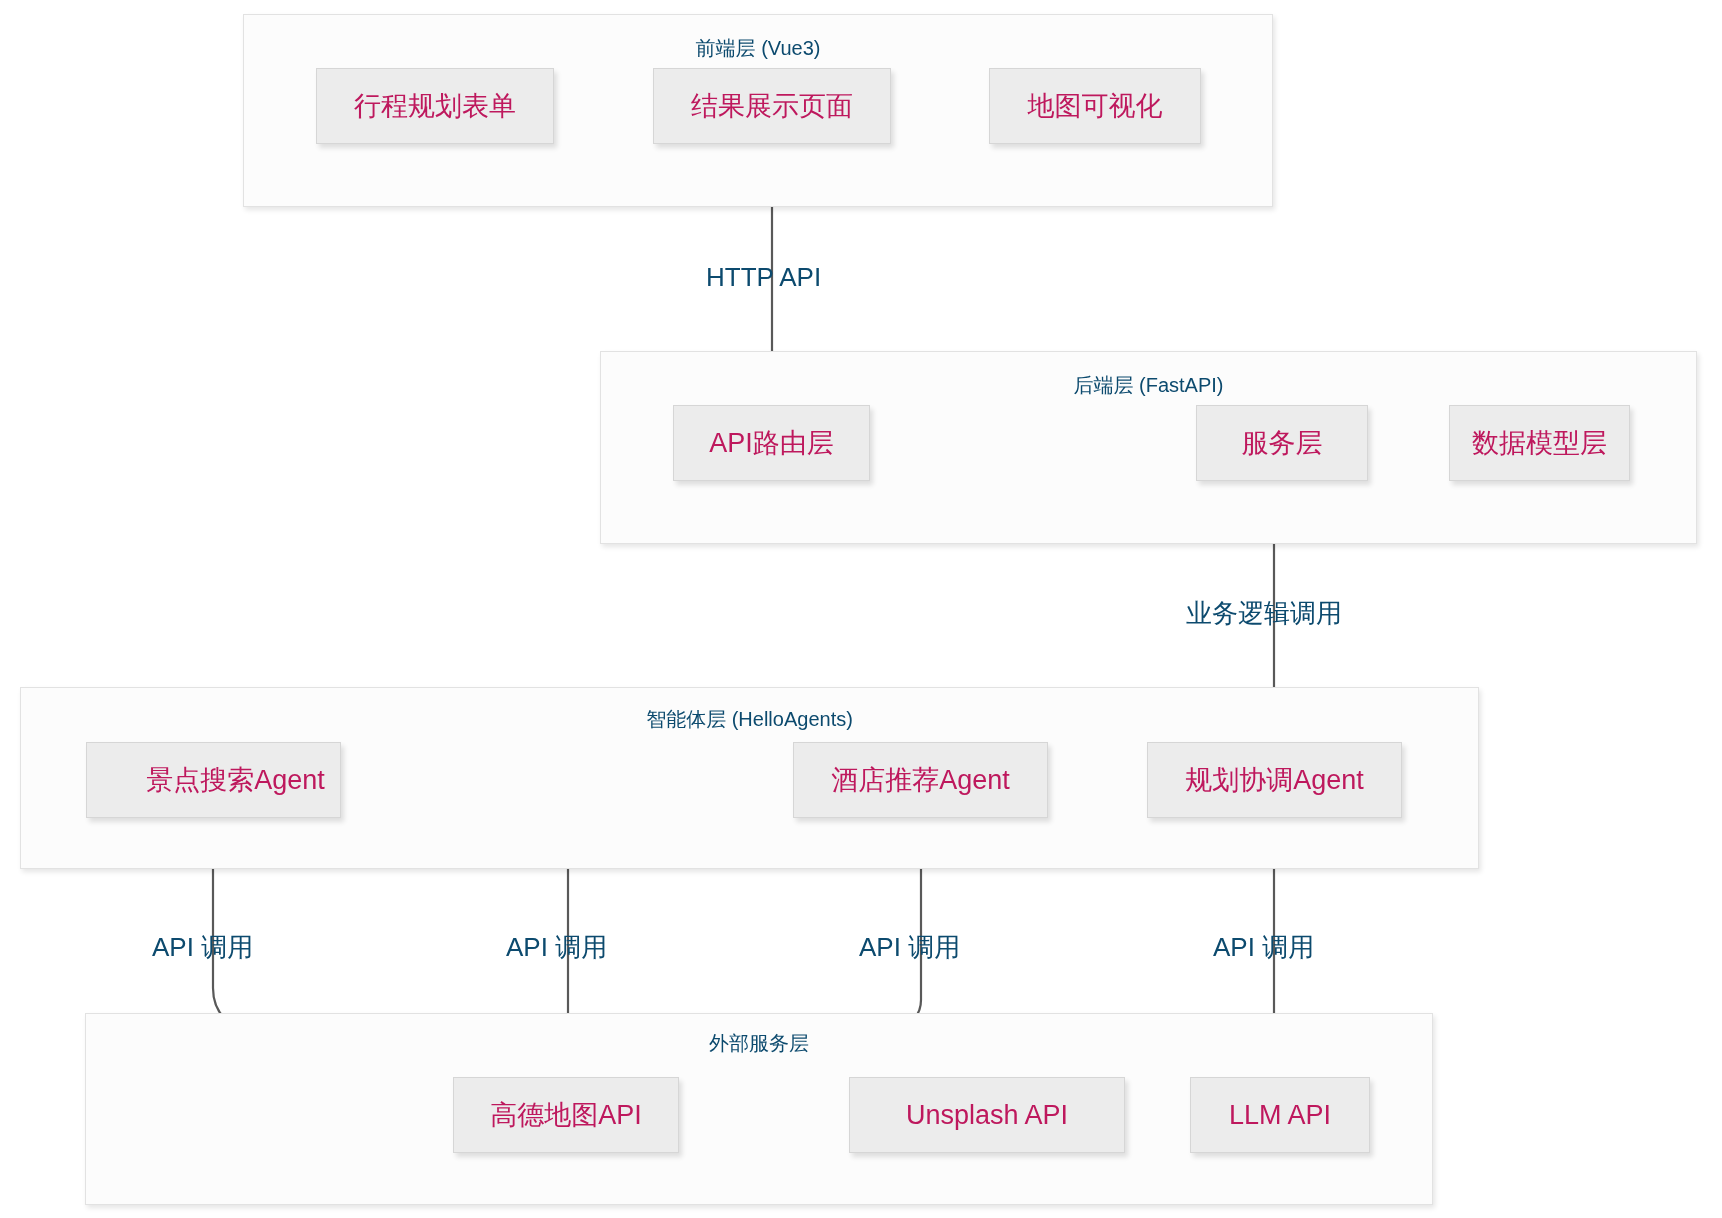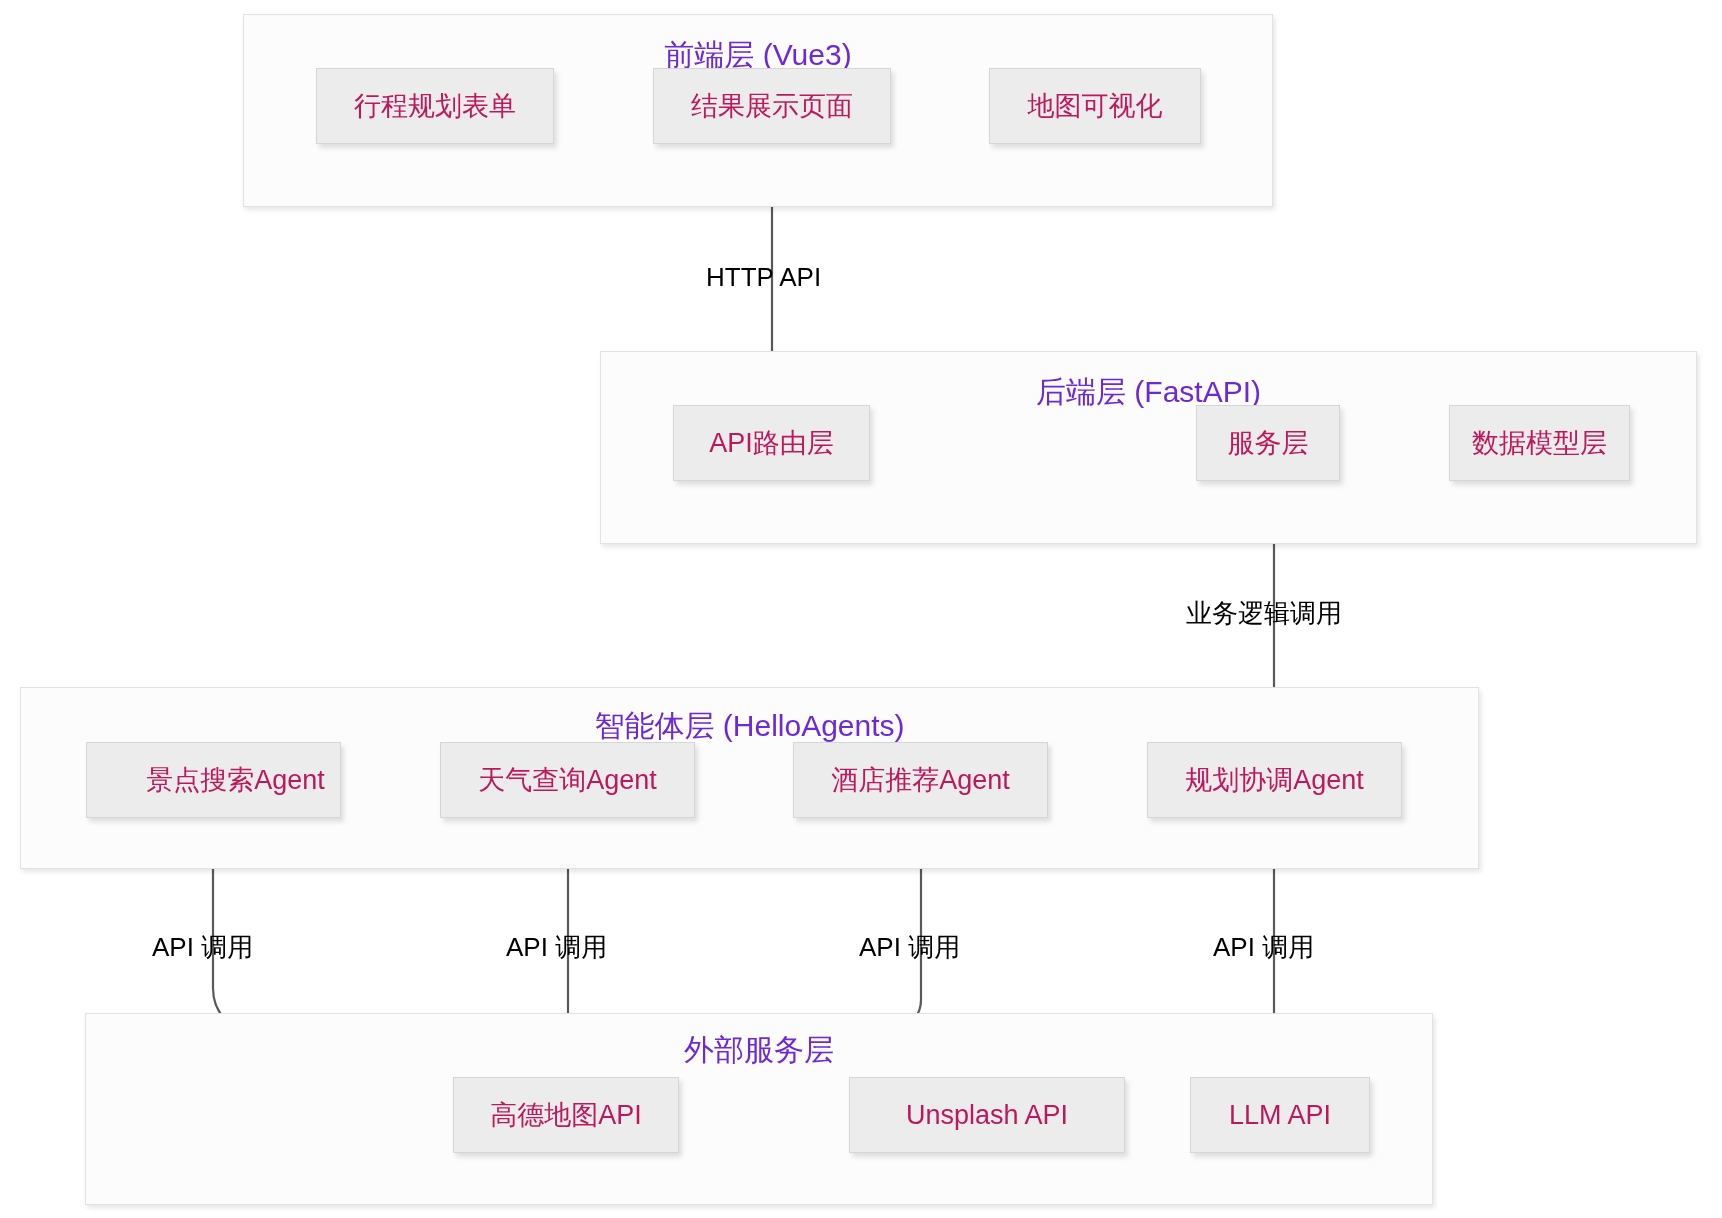--- a/index.html
+++ b/index.html
@@ -27,43 +27,43 @@
     background:#fcfcfc;
     border:1px solid #e2e2e2;
     box-shadow:2px 3px 5px rgba(0,0,0,0.10);
     box-sizing:border-box;
   }
   .layer-title{
     position:absolute;
     left:0;
     width:100%;
     text-align:center;
-    font-size:30px;
-    color:#6d28d9;
+    font-size:20px;
+    color:#0c4a6e;
     white-space:nowrap;
     pointer-events:none;
   }
   .node{
     position:absolute;
     background:#ececec;
     border:1px solid #d6d6d6;
     box-shadow:3px 4px 5px rgba(0,0,0,0.12);
     box-sizing:border-box;
     display:flex;
     align-items:center;
     justify-content:center;
     font-size:27px;
     color:#be185d;
     white-space:nowrap;
     letter-spacing:0px;
   }
   .edge-label{
     position:absolute;
     font-size:26px;
-    color:#000000;
+    color:#0c4a6e;
     white-space:nowrap;
     background:transparent;
     pointer-events:none;
   }
 </style>
 </head>
 <body>
 
 <div id="stage">
 
@@ -99,35 +99,32 @@
   <div class="node" style="left:989px;top:68px;width:212px;height:76px;">
     <span>地图可视化</span>
   </div>
 
   <div class="layer" style="left:600px;top:351px;width:1097px;height:193px;text-decoration:underline;">
     <div class="layer-title" style="top:20px;">后端层 (FastAPI)</div>
   </div>
   <div class="node" style="left:673px;top:405px;width:197px;height:76px;">
     <span>API路由层</span>
   </div>
-  <div class="node" style="left:1196px;top:405px;width:144px;height:76px;">
+  <div class="node" style="left:1196px;top:405px;width:172px;height:76px;">
     <span>服务层</span>
   </div>
   <div class="node" style="left:1449px;top:405px;width:181px;height:76px;">
     <span>数据模型层</span>
   </div>
 
   <div class="layer" style="left:20px;top:687px;width:1459px;height:182px;">
     <div class="layer-title" style="top:18px;">智能体层 (HelloAgents)</div>
   </div>
   <div class="node" style="left:86px;top:742px;width:255px;height:76px;padding-left:44px;">
     <span>景点搜索Agent</span>
-  </div>
-  <div class="node" style="left:440px;top:742px;width:255px;height:76px;">
-    <span>天气查询Agent</span>
   </div>
   <div class="node" style="left:793px;top:742px;width:255px;height:76px;">
     <span>酒店推荐Agent</span>
   </div>
   <div class="node" style="left:1147px;top:742px;width:255px;height:76px;">
     <span>规划协调Agent</span>
   </div>
 
   <div class="layer" style="left:85px;top:1013px;width:1348px;height:192px;">
     <div class="layer-title" style="top:16px;">外部服务层</div>

